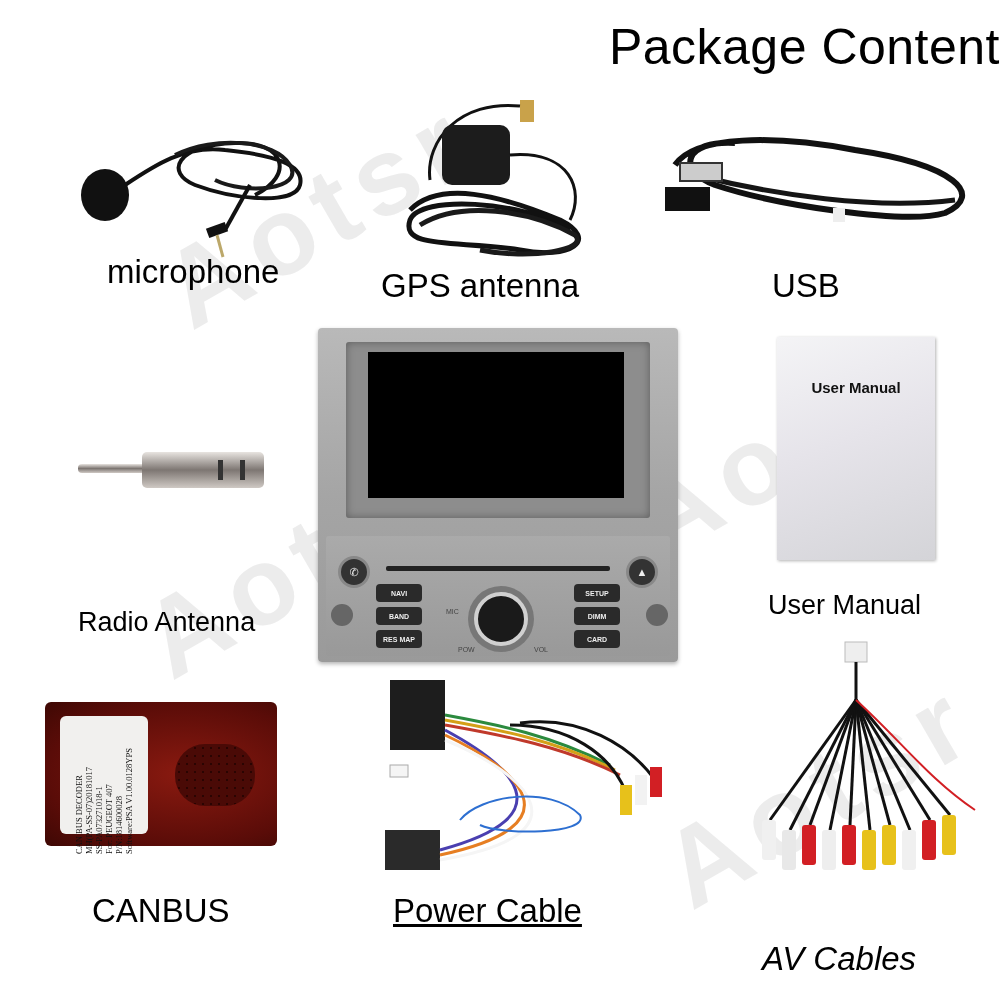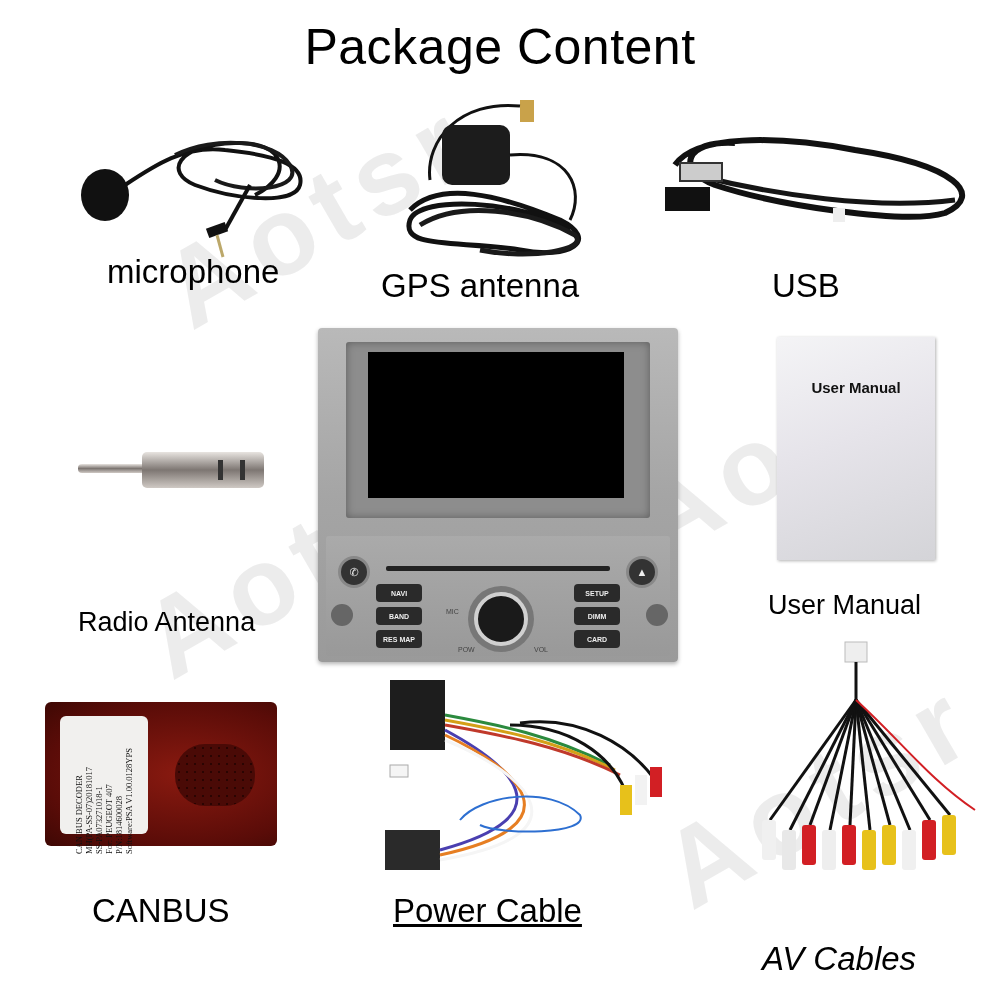--- a/index.html
+++ b/index.html
@@ -1,18 +1,18 @@
 <!DOCTYPE html>
 <html><head>
 <meta charset="utf-8">
 <style>
   html,body{margin:0;padding:0;background:#ffffff;}
   body{width:1000px;height:1000px;position:relative;overflow:hidden;font-family:"Liberation Sans",sans-serif;color:#000;}
   .abs{position:absolute;}
-  .title{left:0;top:18px;width:1000px;text-align:center;font-size:50px;letter-spacing:0.5px;}
+  .title{left:0;top:18px;width:1000px;text-align:right;font-size:50px;letter-spacing:0.5px;}
   .label{font-size:33px;white-space:nowrap;}
   .label.small{font-size:27px;}
   .wm{position:absolute;color:rgba(200,200,200,0.35);font-size:110px;font-weight:bold;transform:rotate(-30deg);letter-spacing:10px;pointer-events:none;}
   
   .unit{left:318px;top:328px;width:360px;height:334px;background:linear-gradient(180deg,#b9b9b9 0%,#a5a5a5 50%,#9a9a9a 100%);border-radius:4px;box-shadow:0 2px 4px rgba(0,0,0,0.3);}
   .bezel{position:absolute;left:28px;top:14px;width:304px;height:176px;background:#8d8d8d;border-radius:3px;box-shadow:inset 0 0 8px rgba(0,0,0,0.35);}
   .screen{position:absolute;left:22px;top:10px;width:256px;height:146px;background:#000;}
   .lower{position:absolute;left:8px;top:208px;width:344px;height:120px;background:linear-gradient(180deg,#aaa,#999);border-radius:3px;}
   .slot{position:absolute;left:60px;top:30px;width:224px;height:5px;background:#222;border-radius:2px;}
   .hbtn{position:absolute;width:46px;height:18px;background:#2a2a2a;border-radius:4px;color:#eee;font-size:7px;font-weight:bold;display:flex;align-items:center;justify-content:center;}

